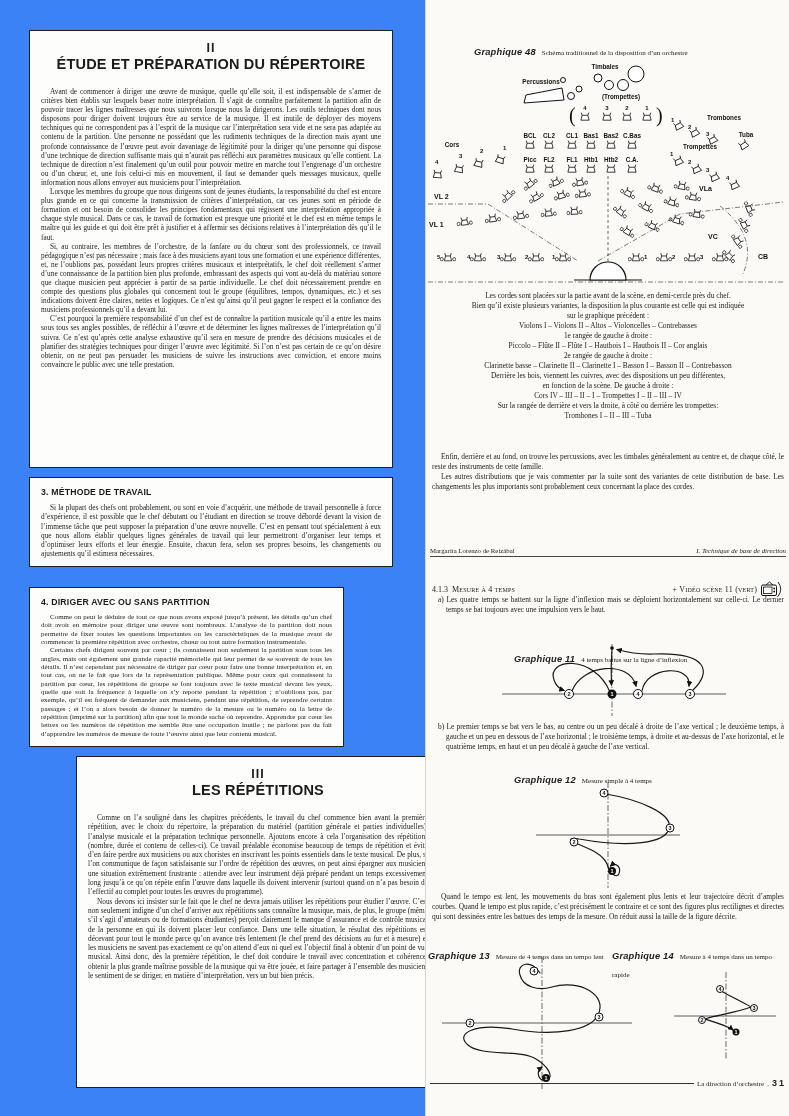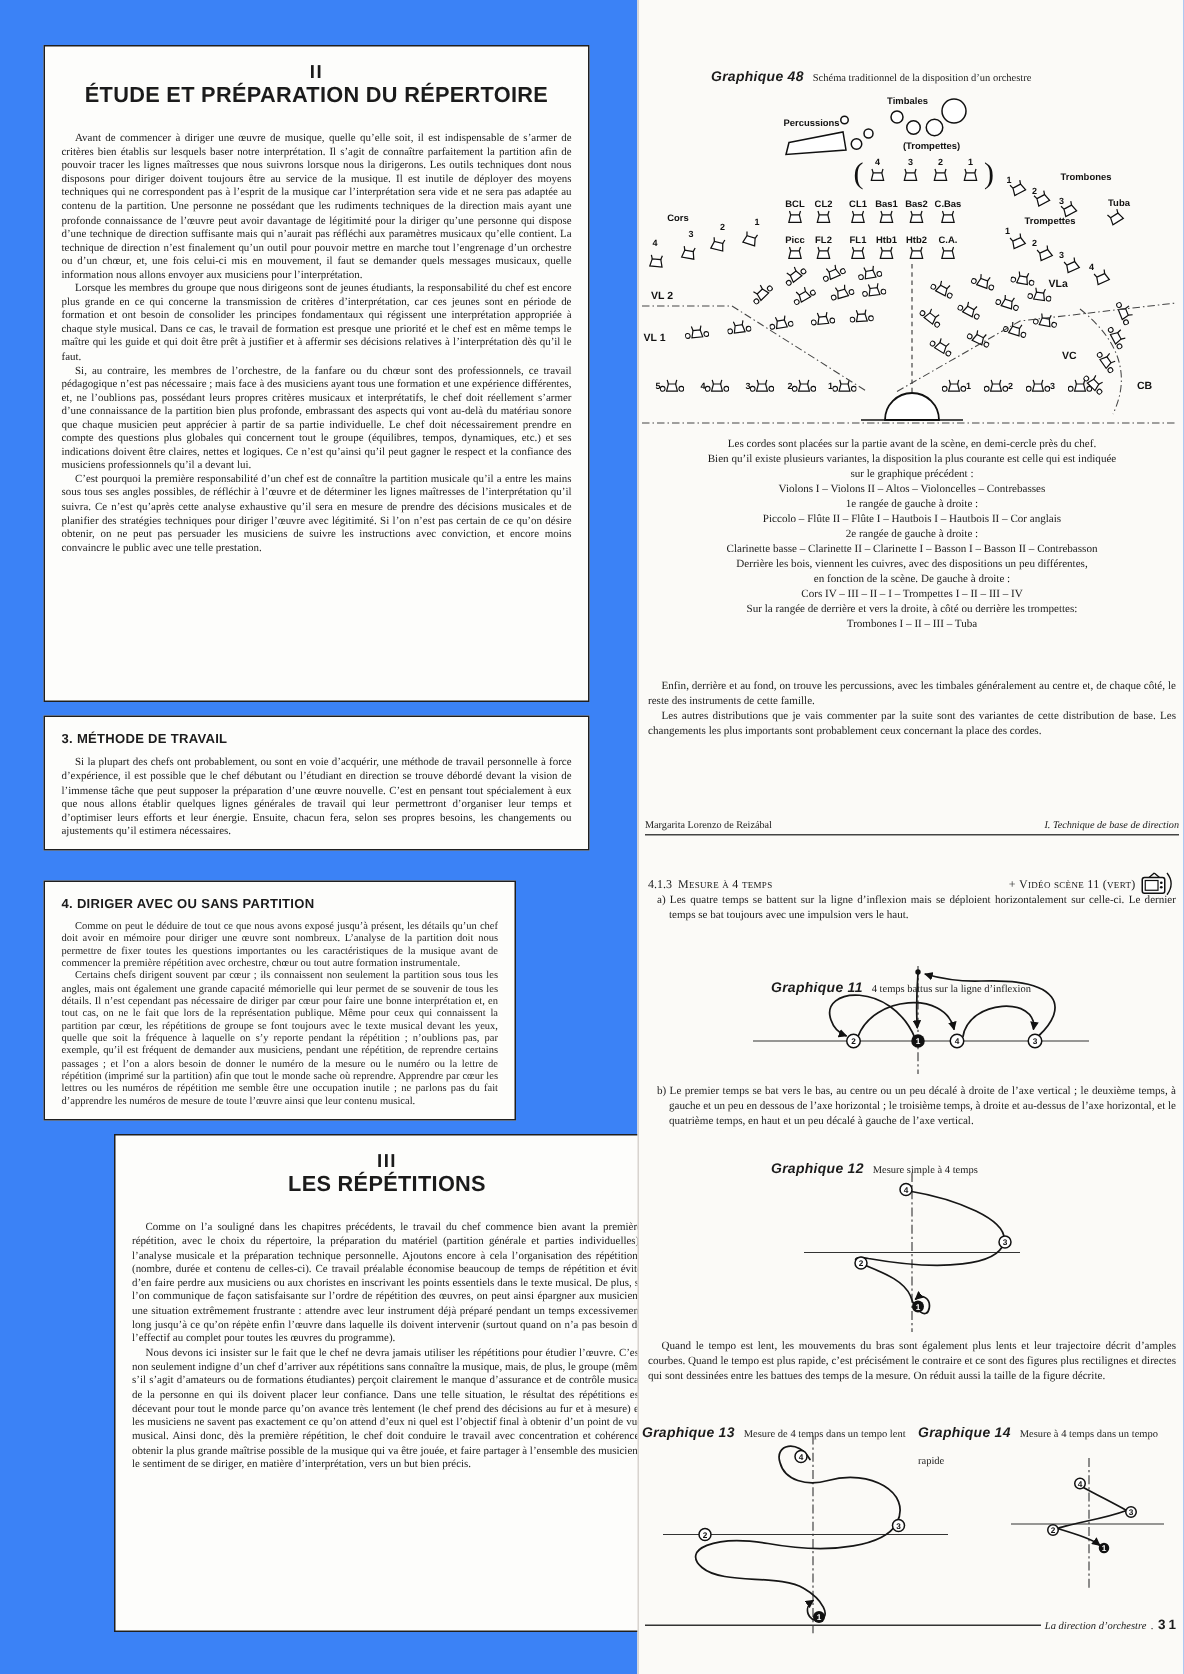--- a/index.html
+++ b/index.html
@@ -36,21 +36,21 @@
   .ftop .it{font-style:italic;}
   .s413{top:581px;left:6px;width:352px;display:flex;align-items:center;font-size:8px;}
   .sc{font-variant:small-caps;letter-spacing:.2px;}
   .s413 .sp{flex:1;}
   .hang{font-size:7.4px;line-height:9.8px;text-align:justify;padding-left:14px;text-indent:-8px;width:338px;}
   .itema{top:595px;left:6px;}
   .itemb{top:722px;left:6px;}
   .tempo{top:892px;left:6px;width:352px;font-size:7.4px;line-height:10px;text-align:justify;text-indent:9px;}
   .fbot{top:1078px;left:4px;width:356px;display:flex;align-items:baseline;gap:3px;font-size:7px;}
   .fbot .rule{flex:1;border-top:1px solid #333;transform:translateY(-2px);}
-  .fbot .it{font-style:italic;}
+  .fbot .it{}
   .fbot .pg{font:700 9px "Liberation Sans",sans-serif;letter-spacing:2px;}
 
   
   svg text{font-family:"Liberation Sans",sans-serif;font-weight:700;fill:#111;}
   .ol{font-size:6.3px;}
   .on{font-size:6px;}
   .osl{font-size:7px;}
   .paren{font-size:20px;font-weight:400;font-family:"Liberation Serif",serif;}
   .bn{font-size:5.5px;}
   .bnw{font-size:5.5px;fill:#fff;}

